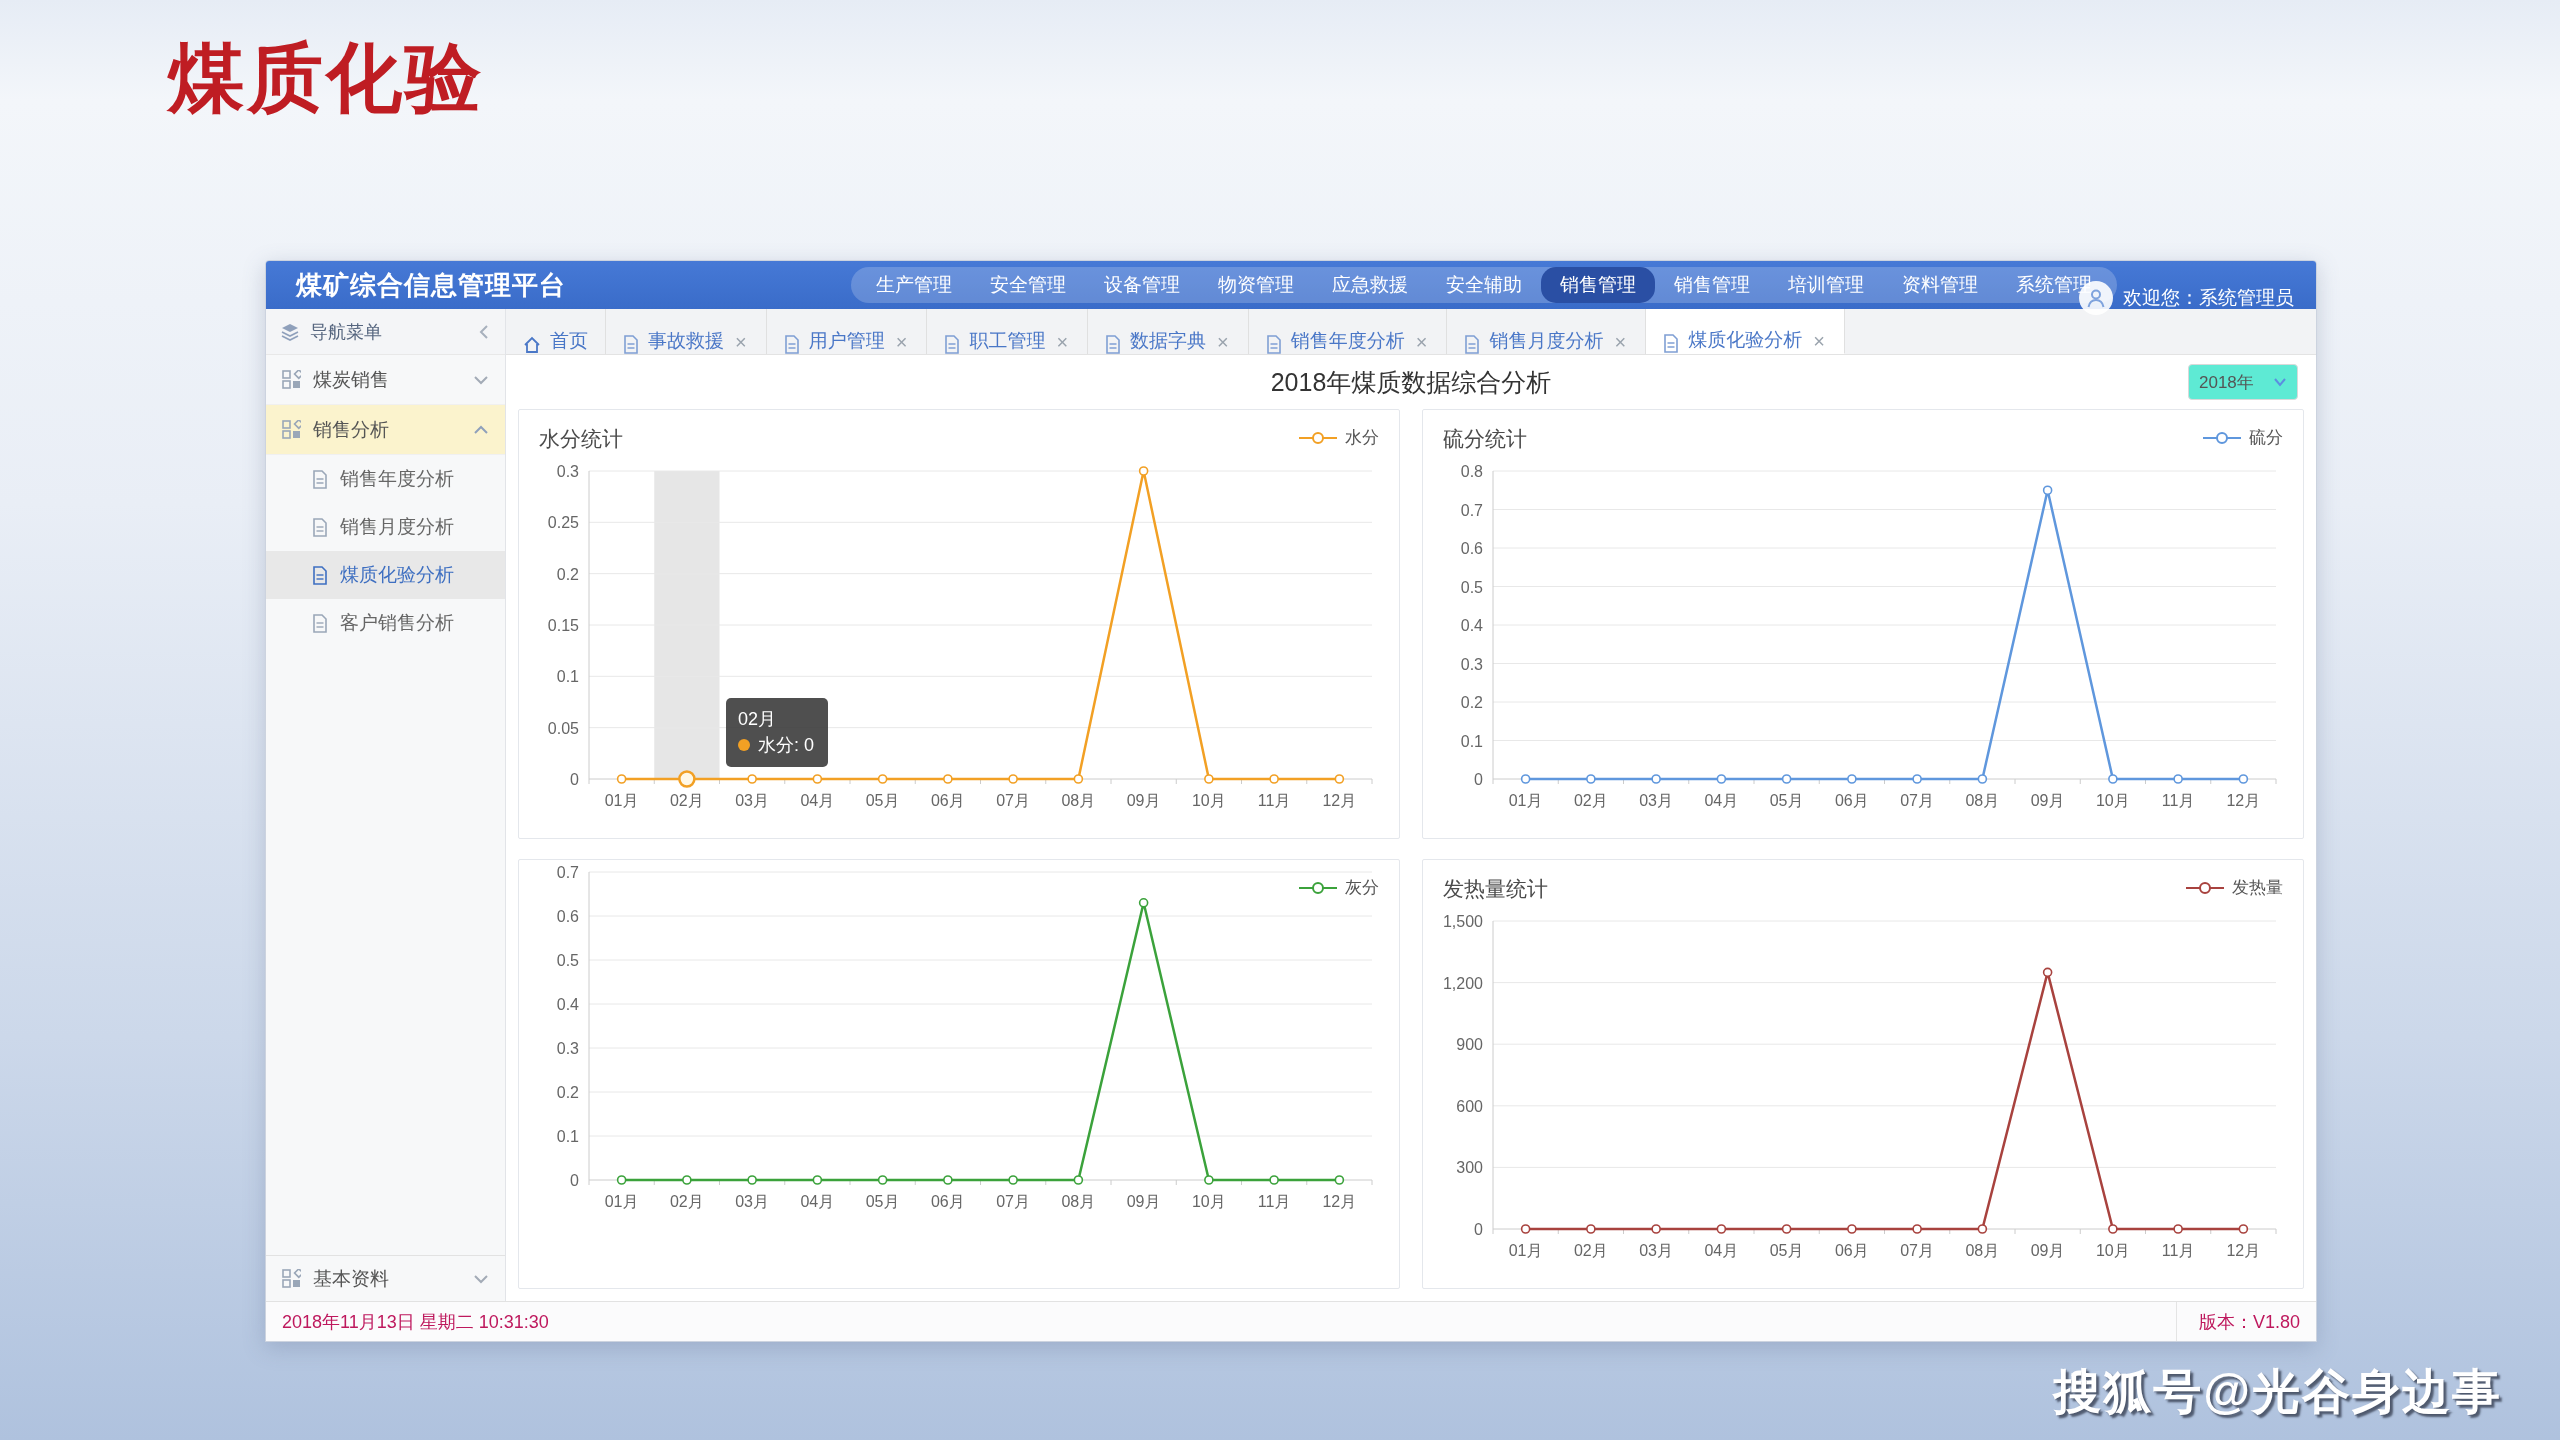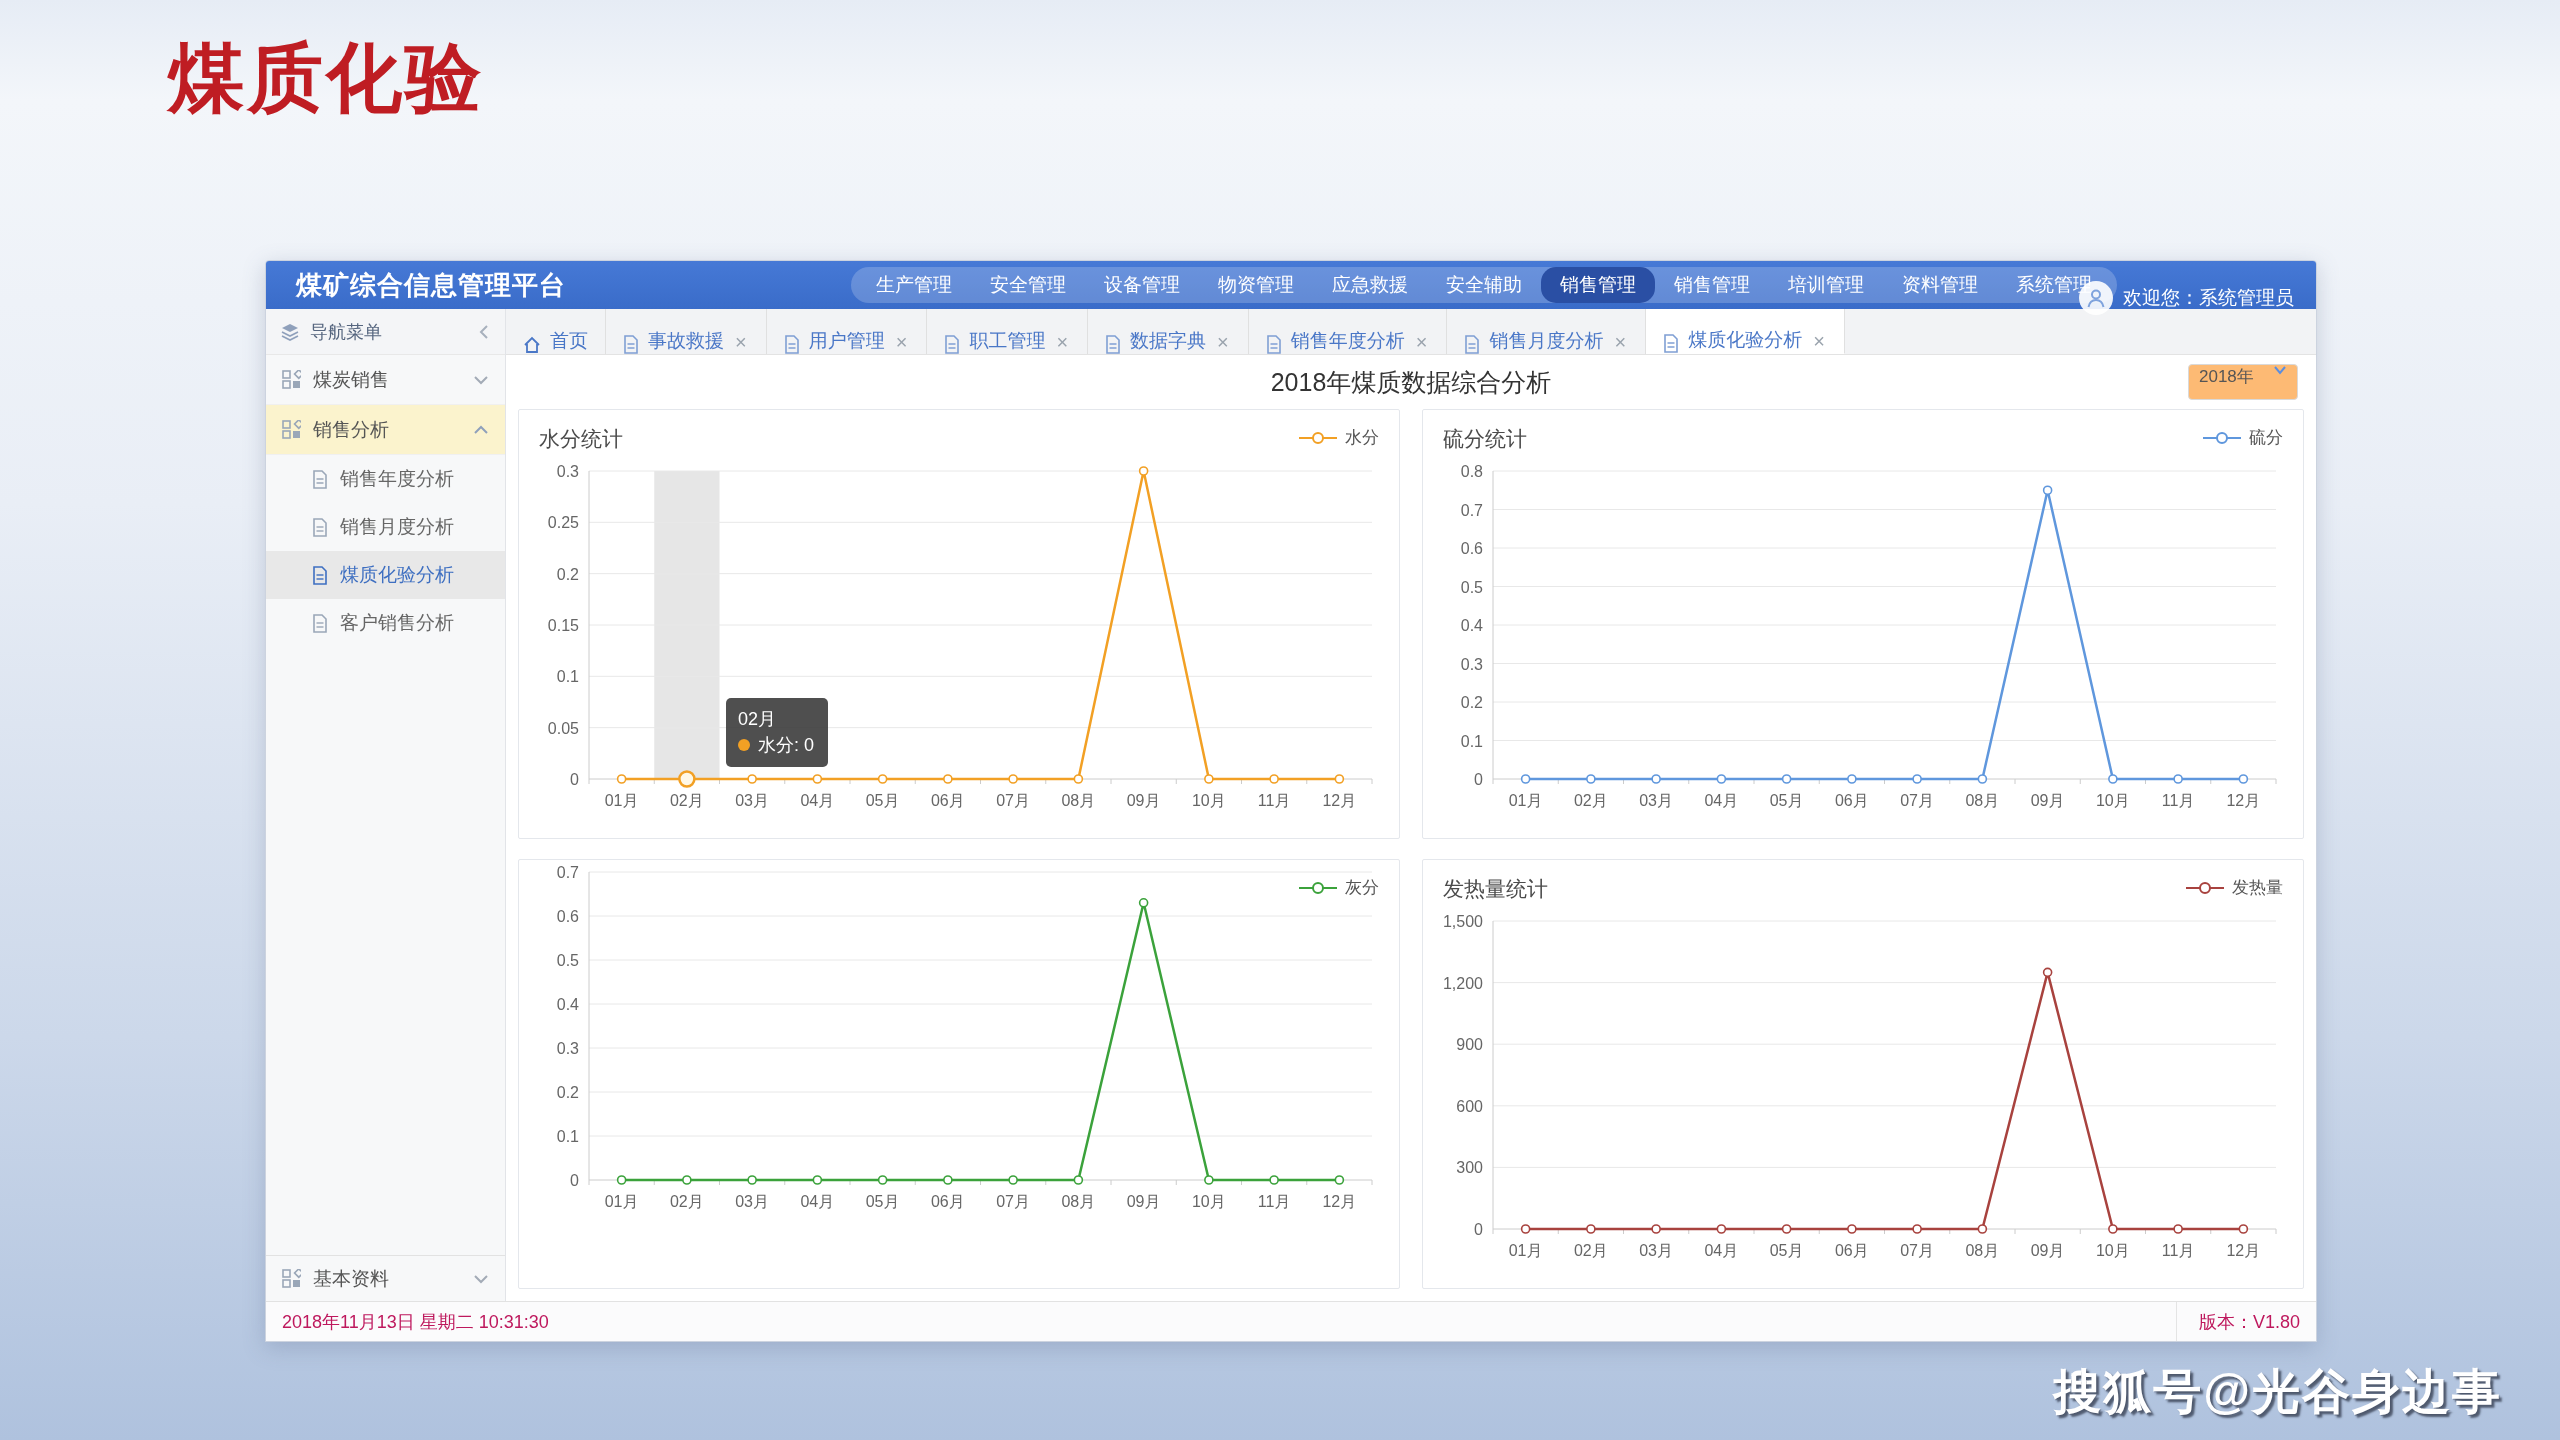--- a/index.html
+++ b/index.html
@@ -55,21 +55,21 @@
     display:flex; align-items:stretch; }
   .tab { display:flex; align-items:flex-end; gap:9px; padding:0 17px; font-size:19px; color:#4a77c7;
     border-right:1px solid #e0e0e0; cursor:pointer; white-space:nowrap; }
   .tab.active { background:#fff; border-bottom:1px solid #fff; }
   .tab .close { color:#9aa3ad; font-size:20px; line-height:1; padding:2px; }
 
   .content { flex:1; position:relative; background:#fff; display:flex; flex-direction:column; min-height:0; }
   .content-titlebar { position:relative; height:54px; flex:0 0 54px; display:flex; align-items:center; justify-content:center; }
   .content-title { font-size:25px; color:#333; }
   .year-select { position:absolute; right:18px; top:9px; width:110px; height:36px; border:1px solid #d9d9d9;
-    border-radius:4px; background:#fdba74; display:flex; align-items:flex-start; justify-content:space-between;
+    border-radius:4px; background:#5eead4; display:flex; align-items:center; justify-content:space-between;
     padding:0 10px; font-size:17px; color:#555; cursor:pointer; }
 
   .charts-grid { flex:1; display:grid; grid-template-columns:1fr 1fr; grid-template-rows:430px 430px;
     gap:20px 22px; padding:0 12px 12px 12px; }
   .chart-card { position:relative; border:1px solid #e4e7ec; border-radius:2px; background:#fff; padding:0 12px; }
   .chart-title { font-size:21px; color:#4b4b4b; padding:15px 0 6px 8px; }
   .chart-legend { position:absolute; right:20px; top:16px; display:flex; align-items:center; gap:8px;
     font-size:17px; color:#555; cursor:pointer; }
   .chart-tooltip { position:absolute; background:rgba(55,55,55,.88); color:#fff; border-radius:5px;
     padding:8px 14px 9px 12px; font-size:18px; line-height:1.45; pointer-events:none; white-space:nowrap; z-index:5; }

